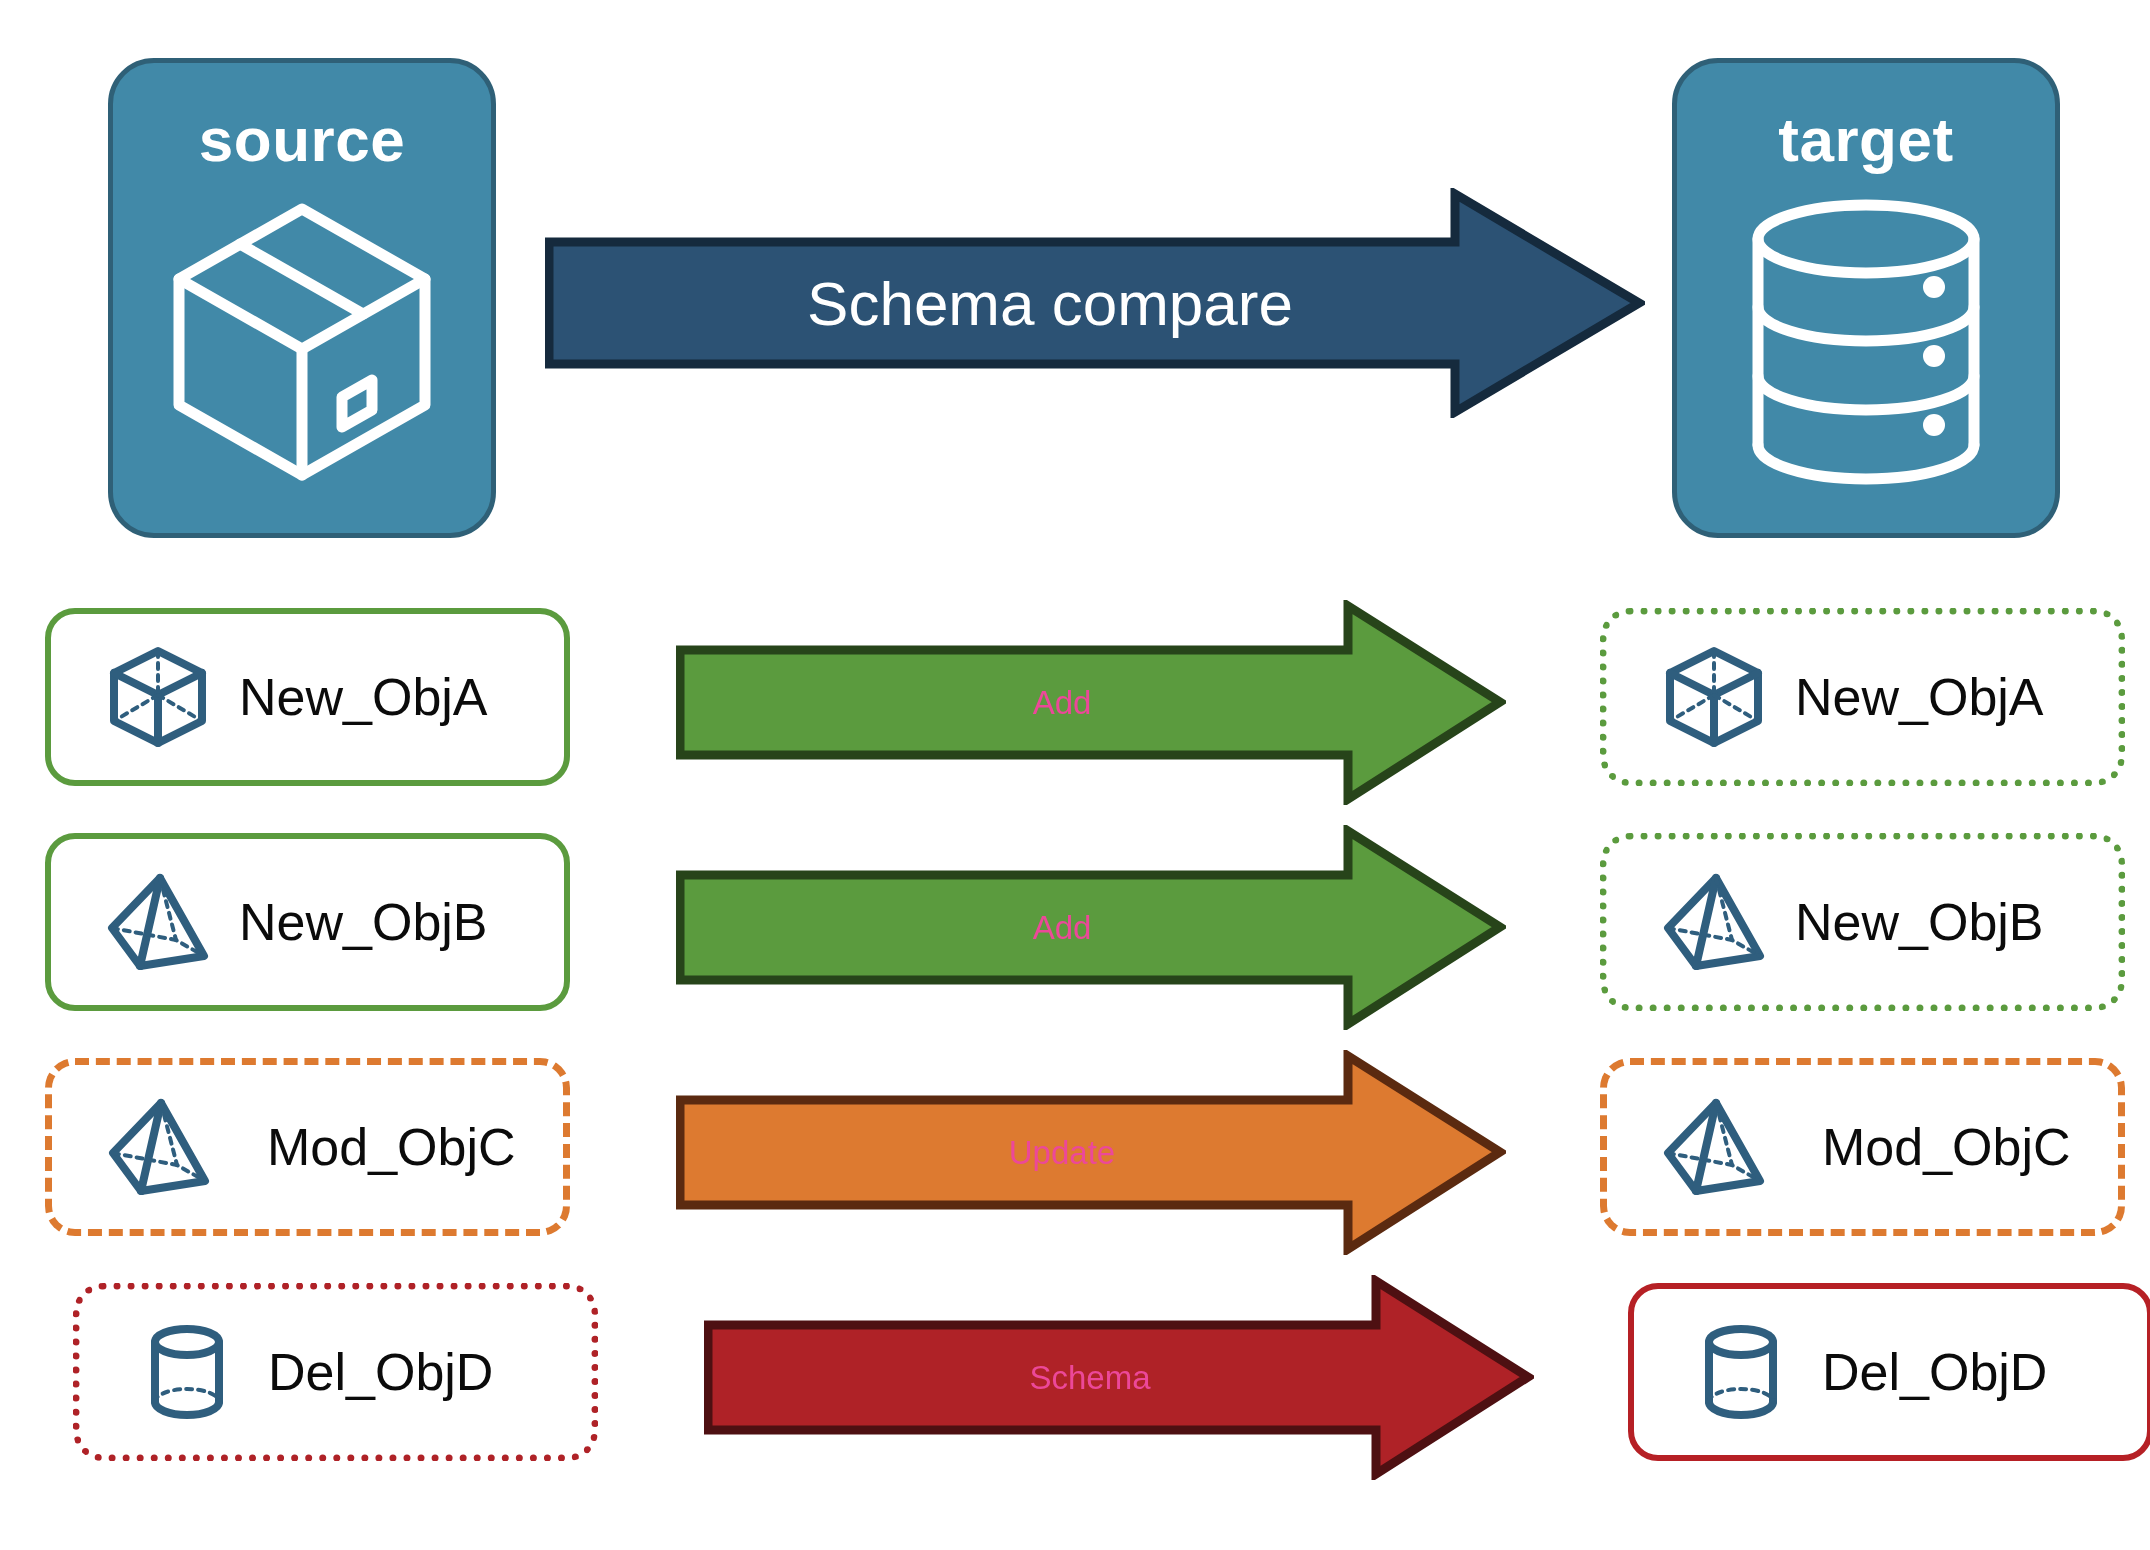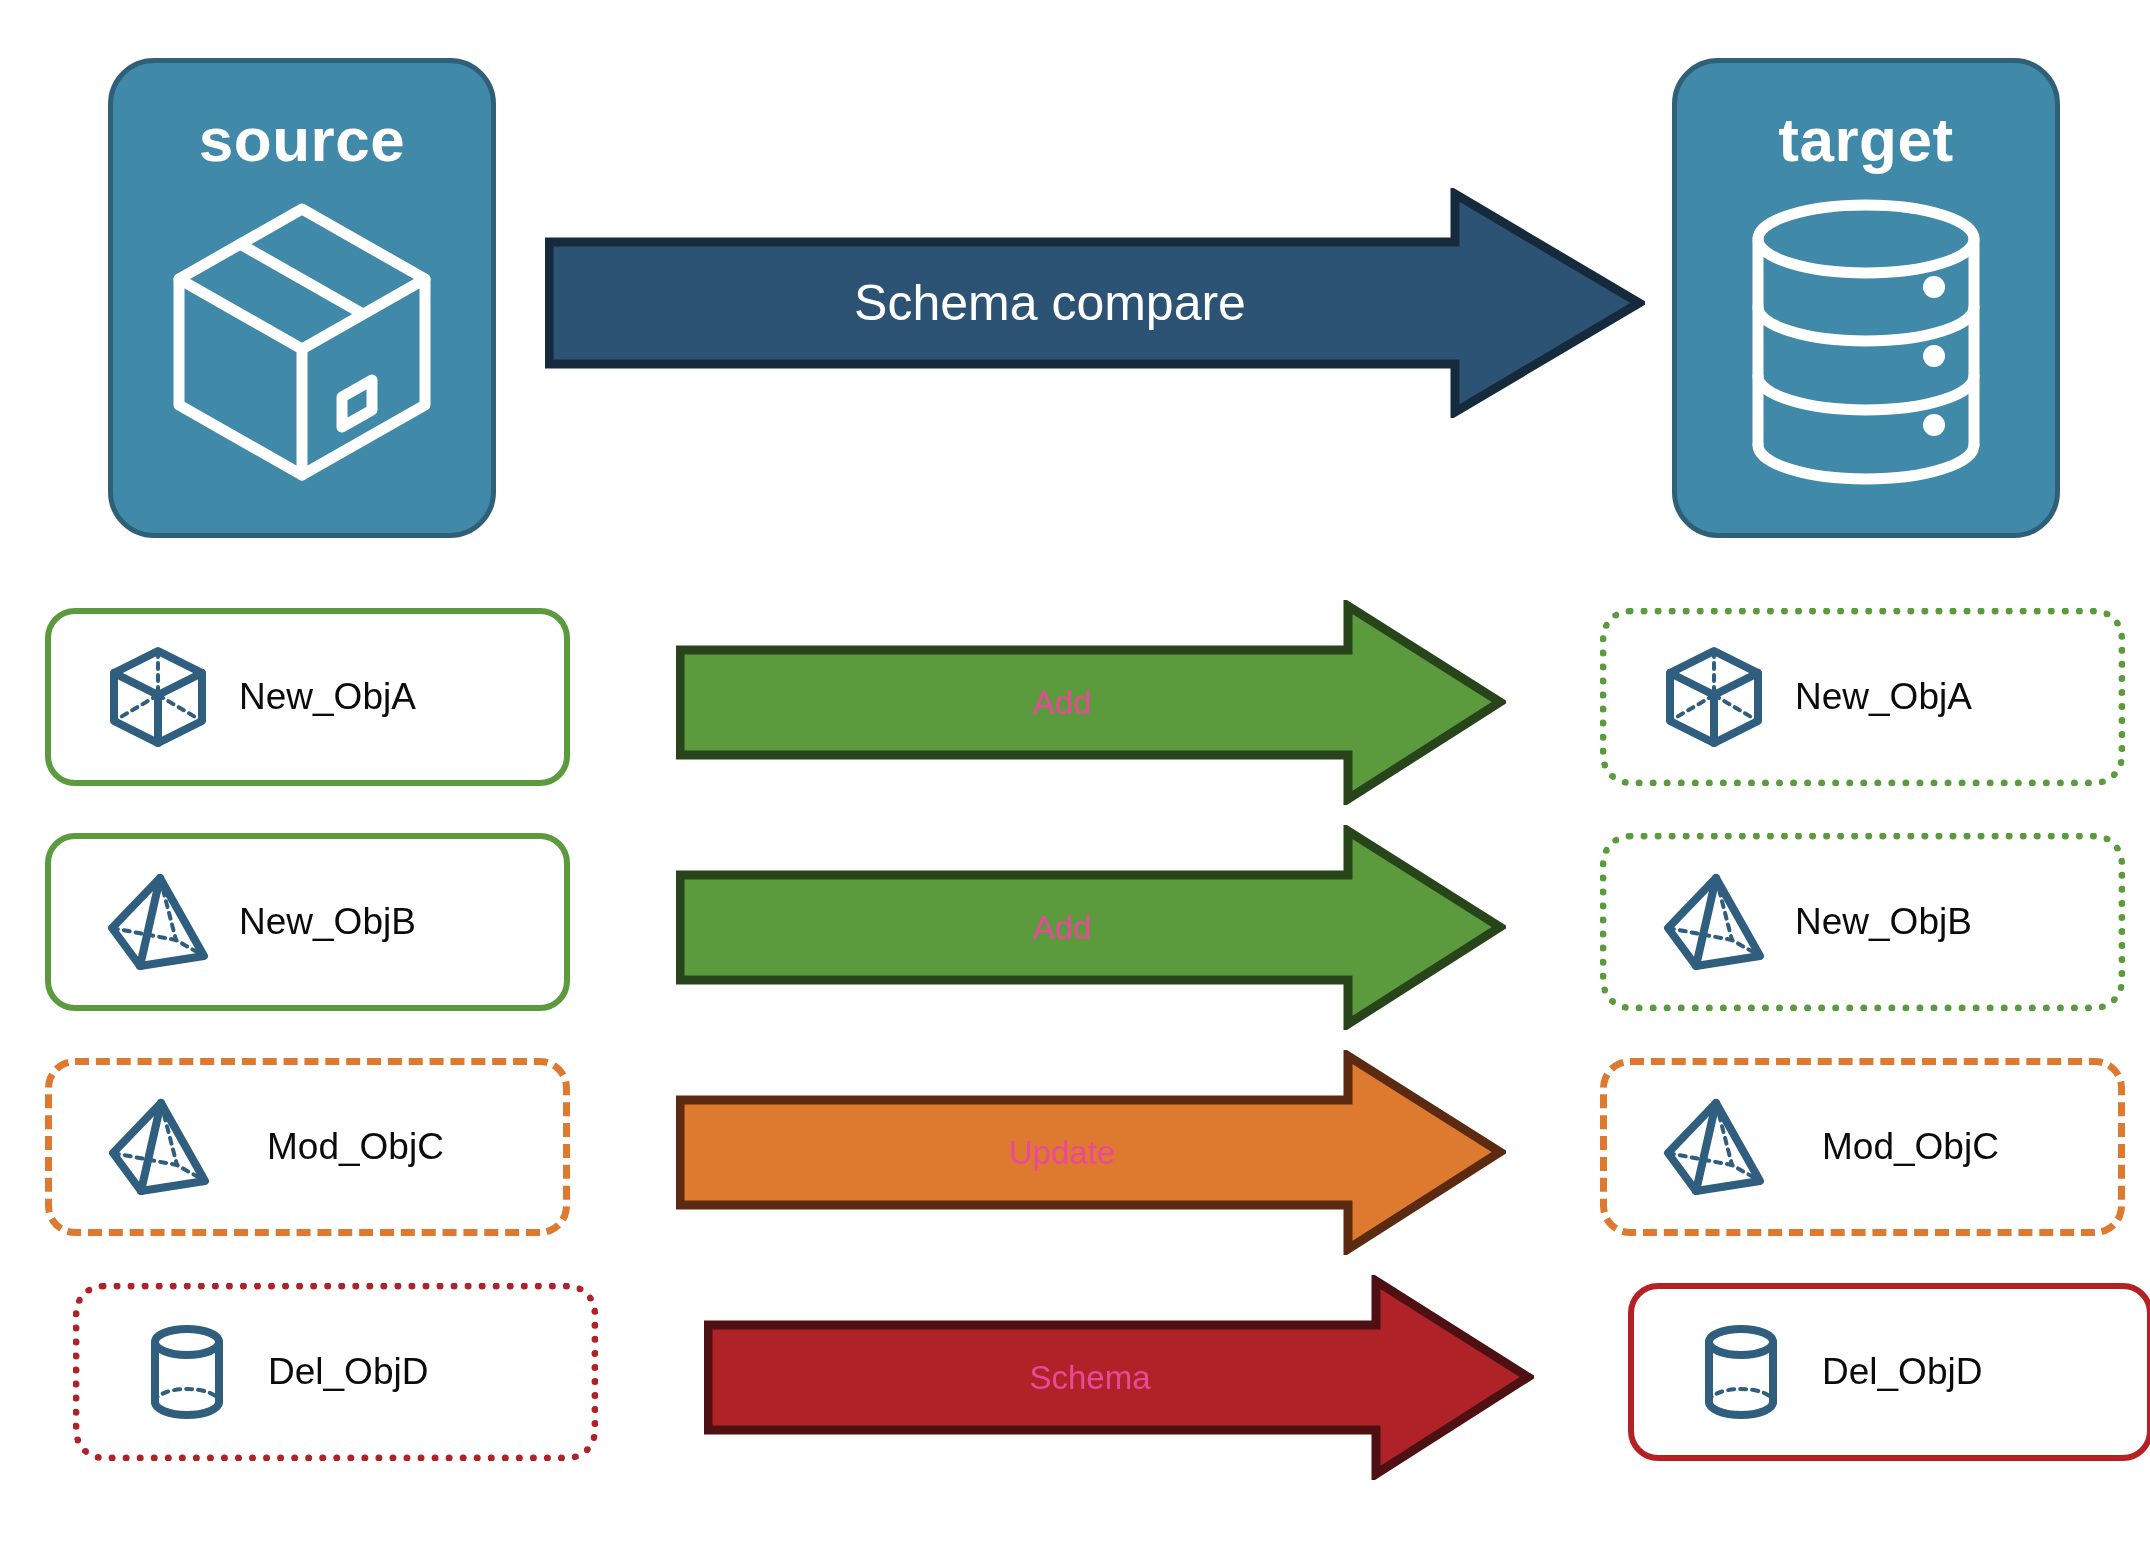--- a/index.html
+++ b/index.html
@@ -57,21 +57,21 @@
   .compare-label {
     position: absolute;
     left: 545px;
     top: 188px;
     width: 1010px;
     height: 230px;
     display: flex;
     align-items: center;
     justify-content: center;
     color: #ffffff;
-    font-size: 50px;
+    font-size: 62px;
     pointer-events: none;
   }
 
   
   .row {
     position: absolute;
     left: 0;
     width: 2150px;
     height: 200px;
   }
@@ -95,21 +95,21 @@
   .obj-icon {
     flex: 0 0 auto;
     margin-left: 52px;
     width: 110px;
     display: flex;
     align-items: center;
     justify-content: center;
   }
   .obj-label {
     margin-left: 26px;
-    font-size: 37px;
+    font-size: 52px;
     color: #0b0b0b;
     white-space: nowrap;
   }
 
   
   .bd-solid-green  { border: 6px solid #5B9B3E; }
   .bd-dotted-green { border: 7px dotted #5B9B3E; }
   .bd-dashed-orange{ border: 7px dashed #DD7A30; gap: 27px; }
   .bd-dotted-red   { border: 7px dotted #AF2227; }
   .bd-solid-red    { border: 6px solid #B62025; }

